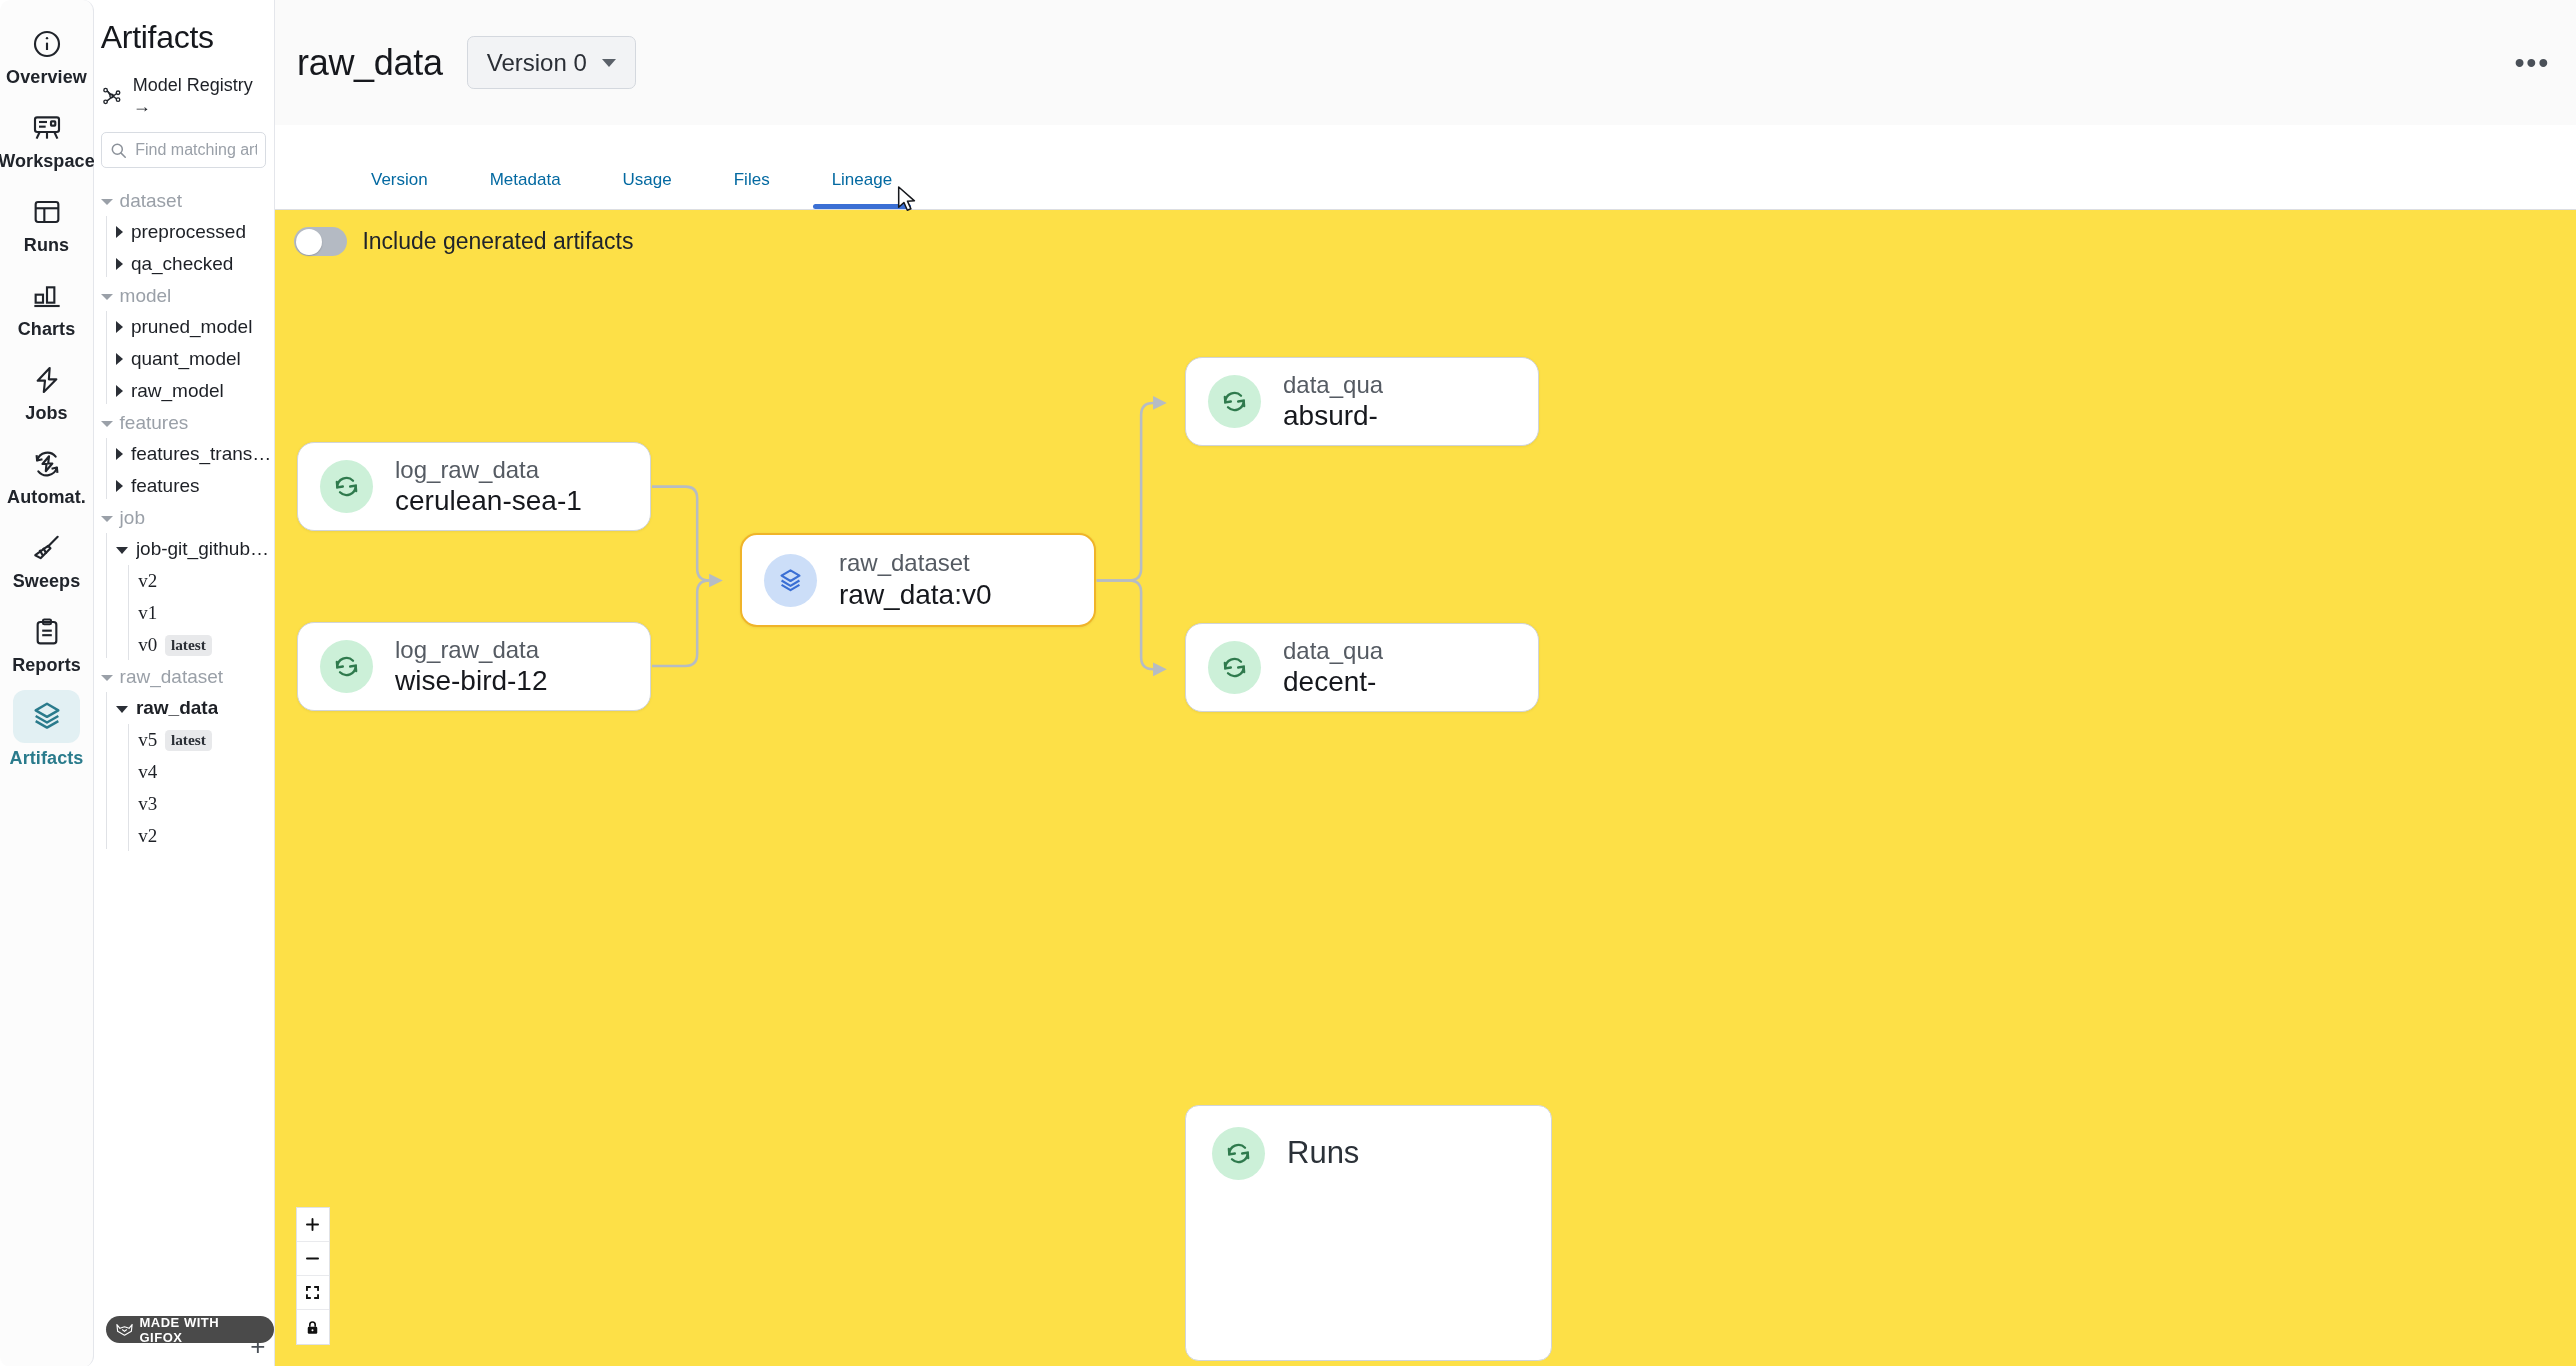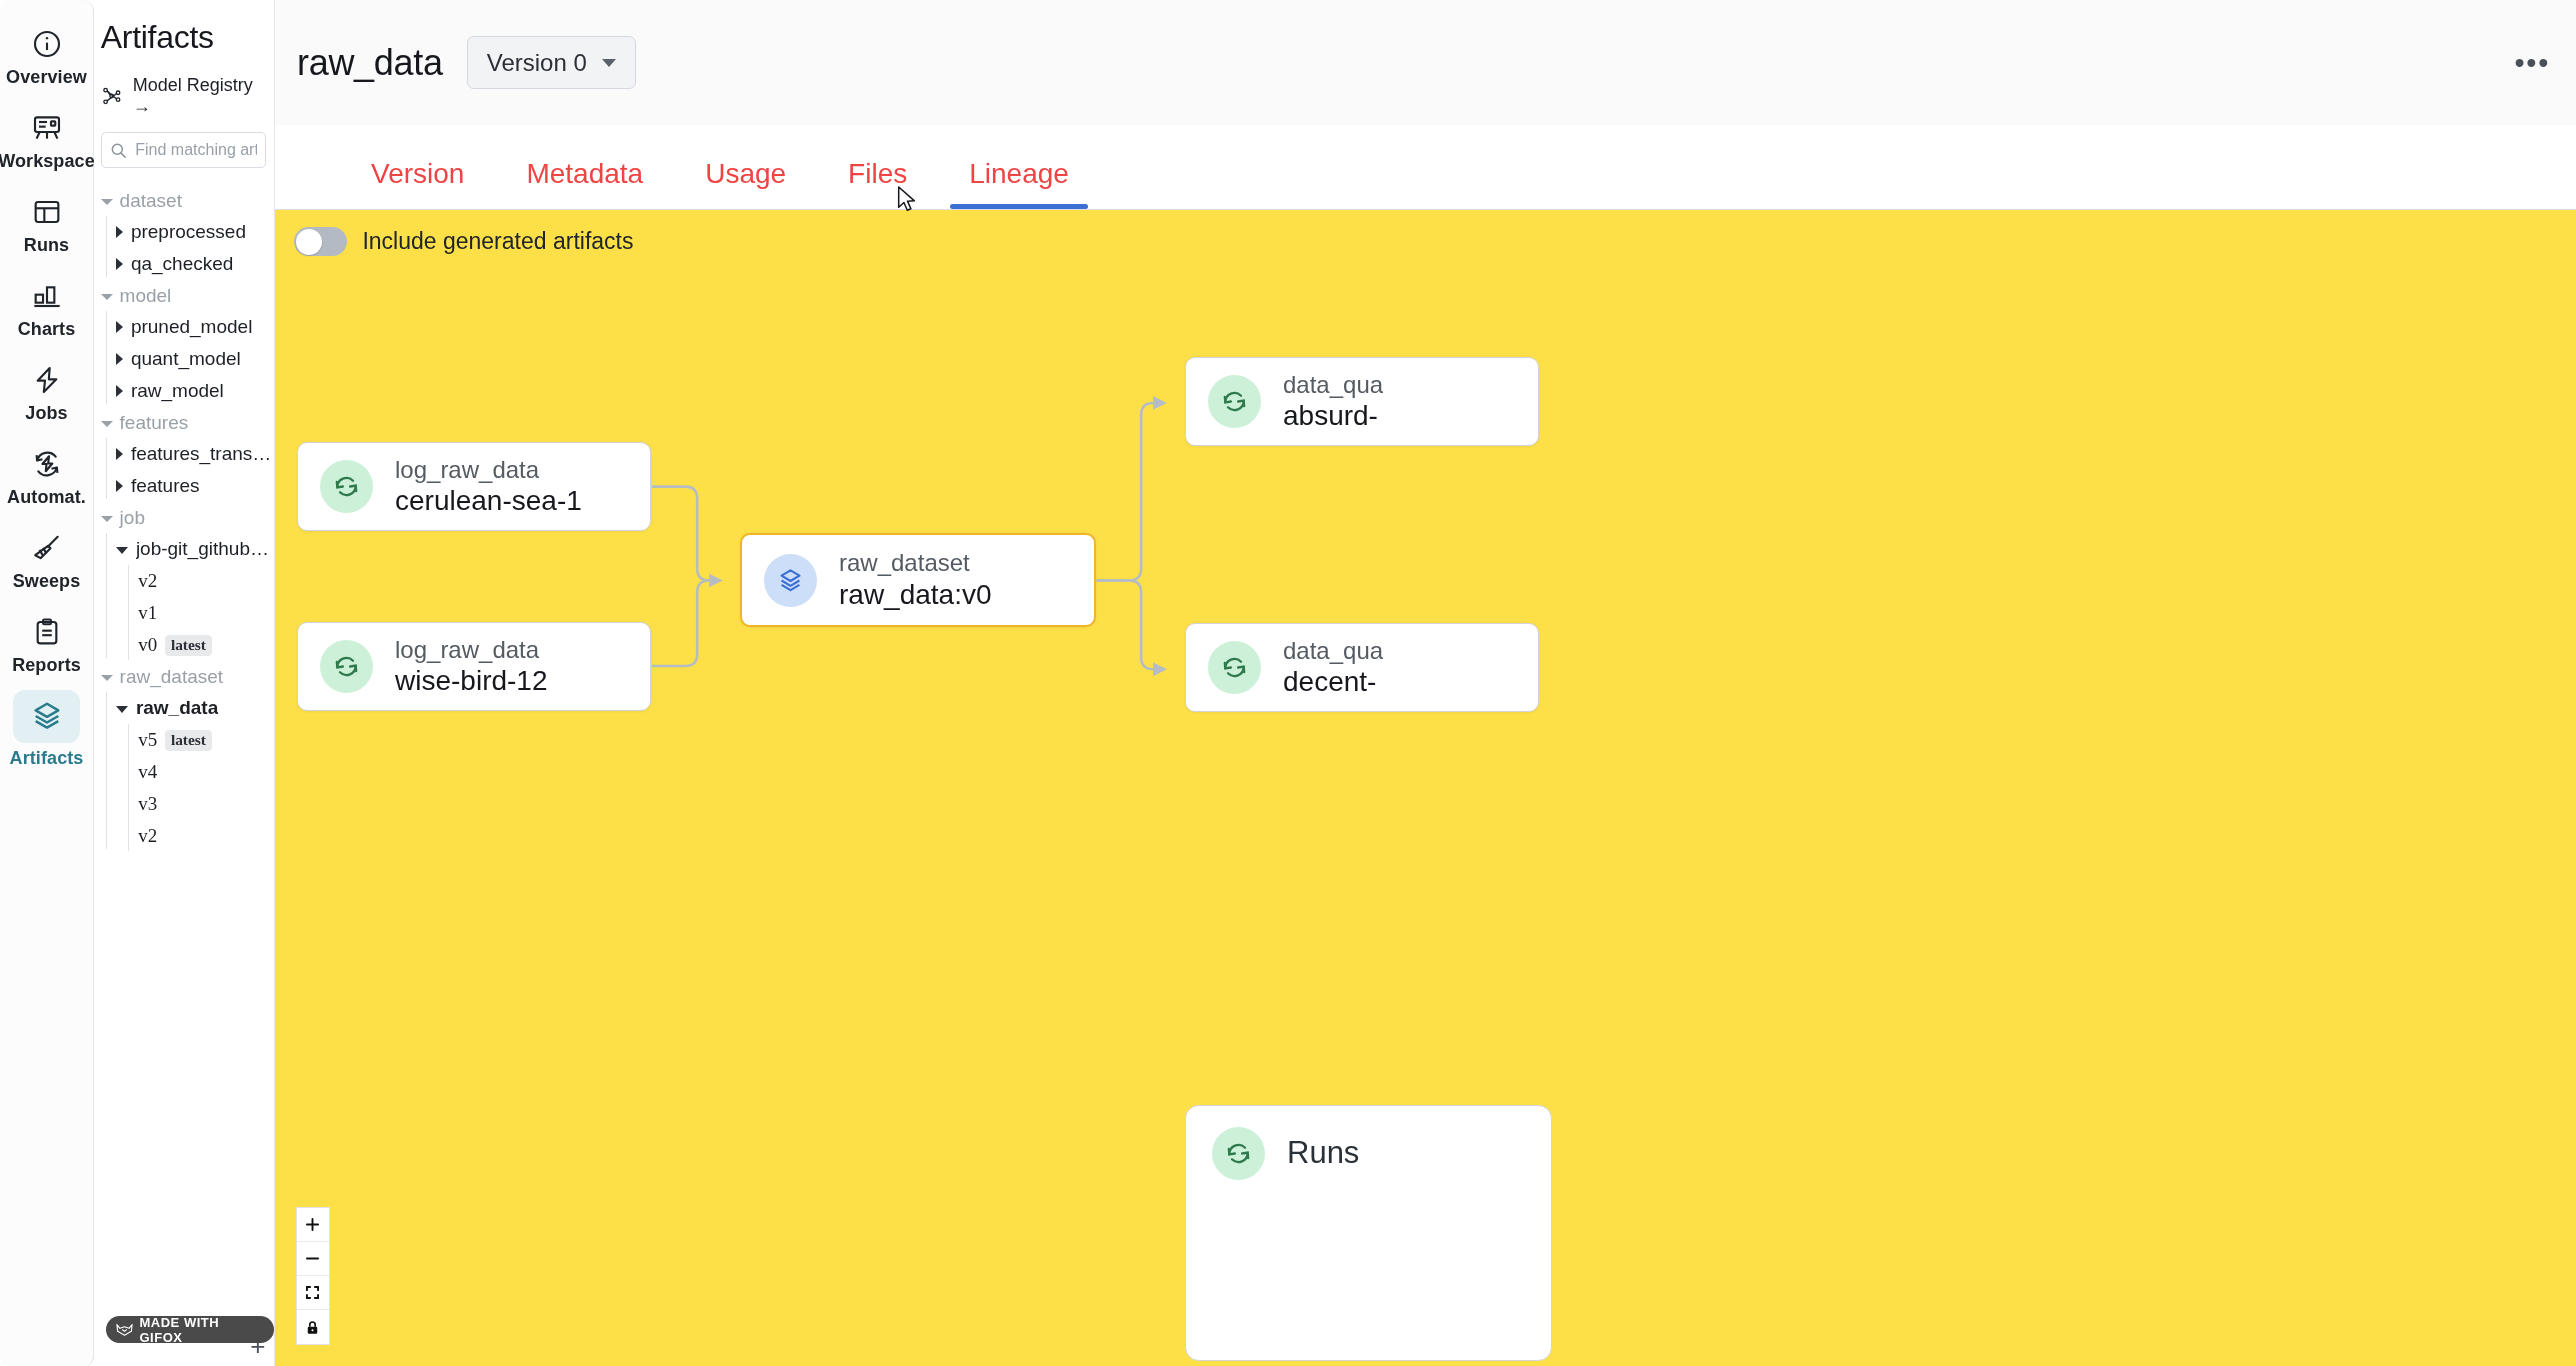--- a/index.html
+++ b/index.html
@@ -182,21 +182,21 @@
     font-size: 29px; color: #4a5058; letter-spacing: 1.7px; cursor: pointer; line-height: 1;
   }
   .tabs {
     height: 85px;
     background: #ffffff;
     border-bottom: 0.9px solid #dcdee2;
     display: flex; align-items: flex-end;
     padding-left: 77px;
   }
   .tab {
-    font-size: 28px; color: #ef4444;
+    font-size: 17px; color: #0369a1;
     padding: 0 19px 19px 19px;
     margin-right: 24px;
     cursor: pointer;
     position: relative;
   }
   .tab.active::after {
     content: ""; position: absolute;
     left: 0; right: 0; bottom: 0;
     height: 5.1px; background: #3b6fd4; border-radius: 2.6px;
   }
@@ -221,21 +221,21 @@
     width: 26px; height: 26px; border-radius: 50%;
     background: #fff; box-shadow: 0 0.9px 1.7px rgba(0,0,0,.2);
   }
   .toggle-label { font-size: 23px; color: #20242b; }
 
   
   .gnode {
     position: absolute;
     background: #fff;
     border: 1.7px solid #d0d4da;
-    border-radius: 10px;
+    border-radius: 17px;
     display: flex; align-items: center;
     padding: 0 22px;
     gap: 22px;
     box-shadow: 0 0.9px 2.6px rgba(20,25,35,.06);
     cursor: pointer;
   }
   .gnode.sel { border-color: #f0b429; border-width: 2.6px; }
   .gicon {
     width: 53px; height: 53px; border-radius: 50%;
     display: flex; align-items: center; justify-content: center;

